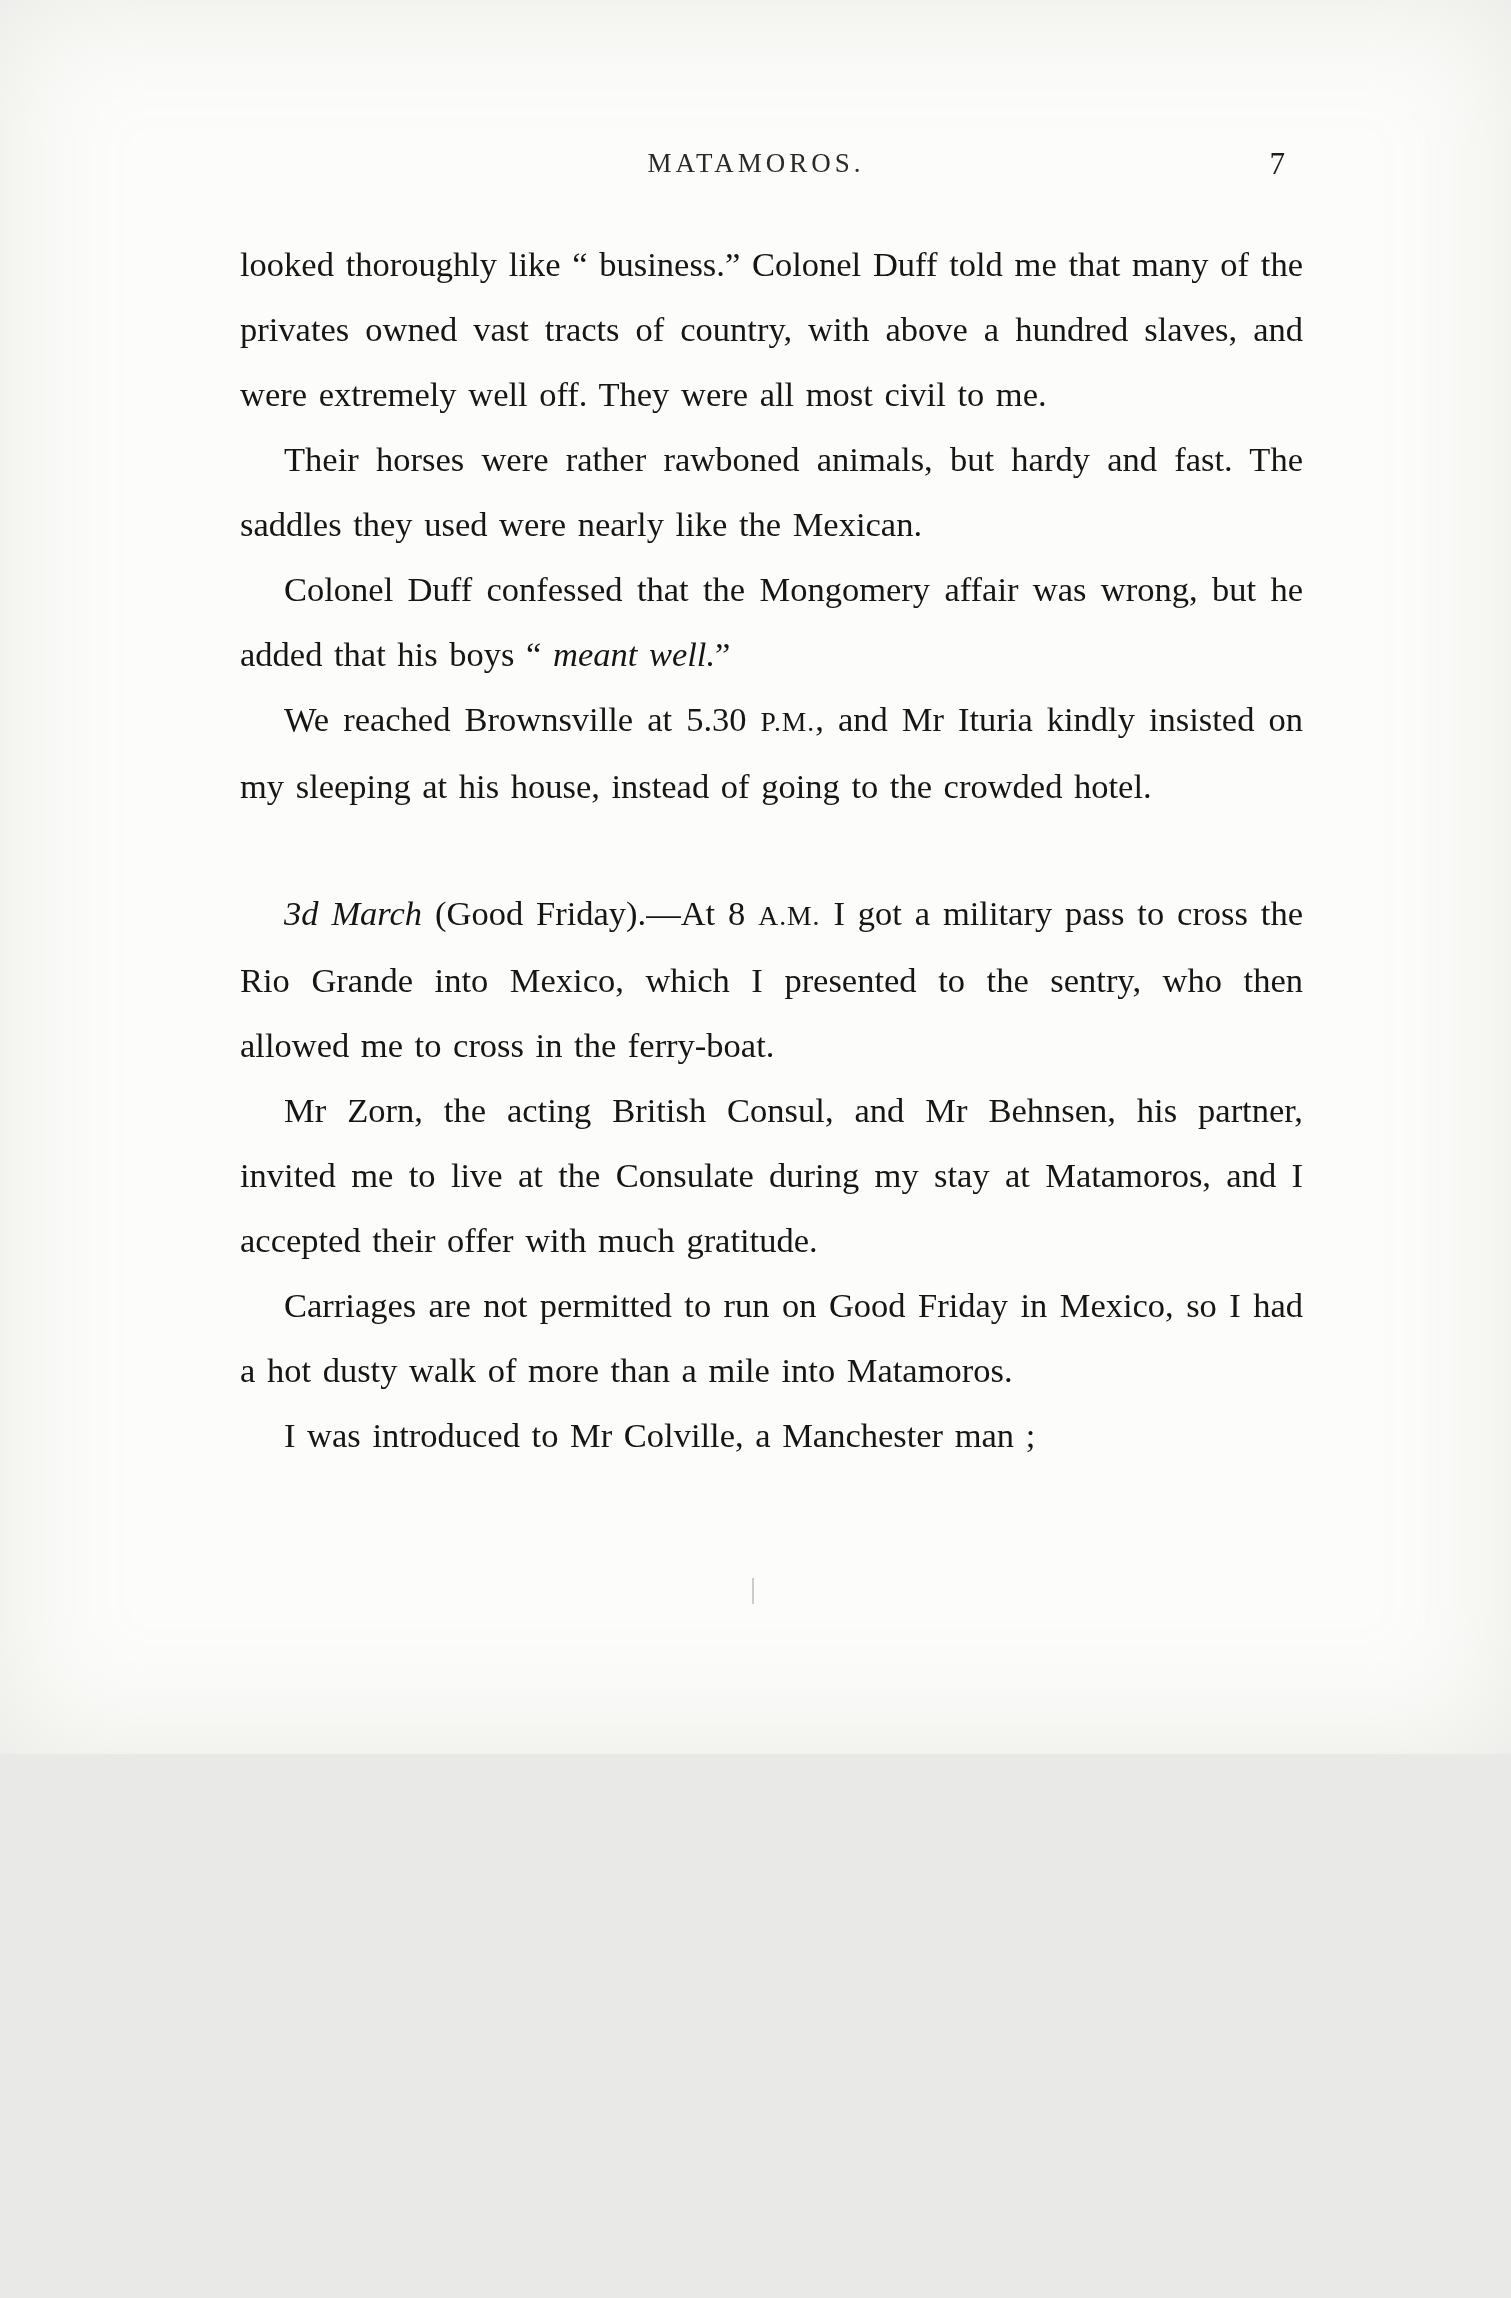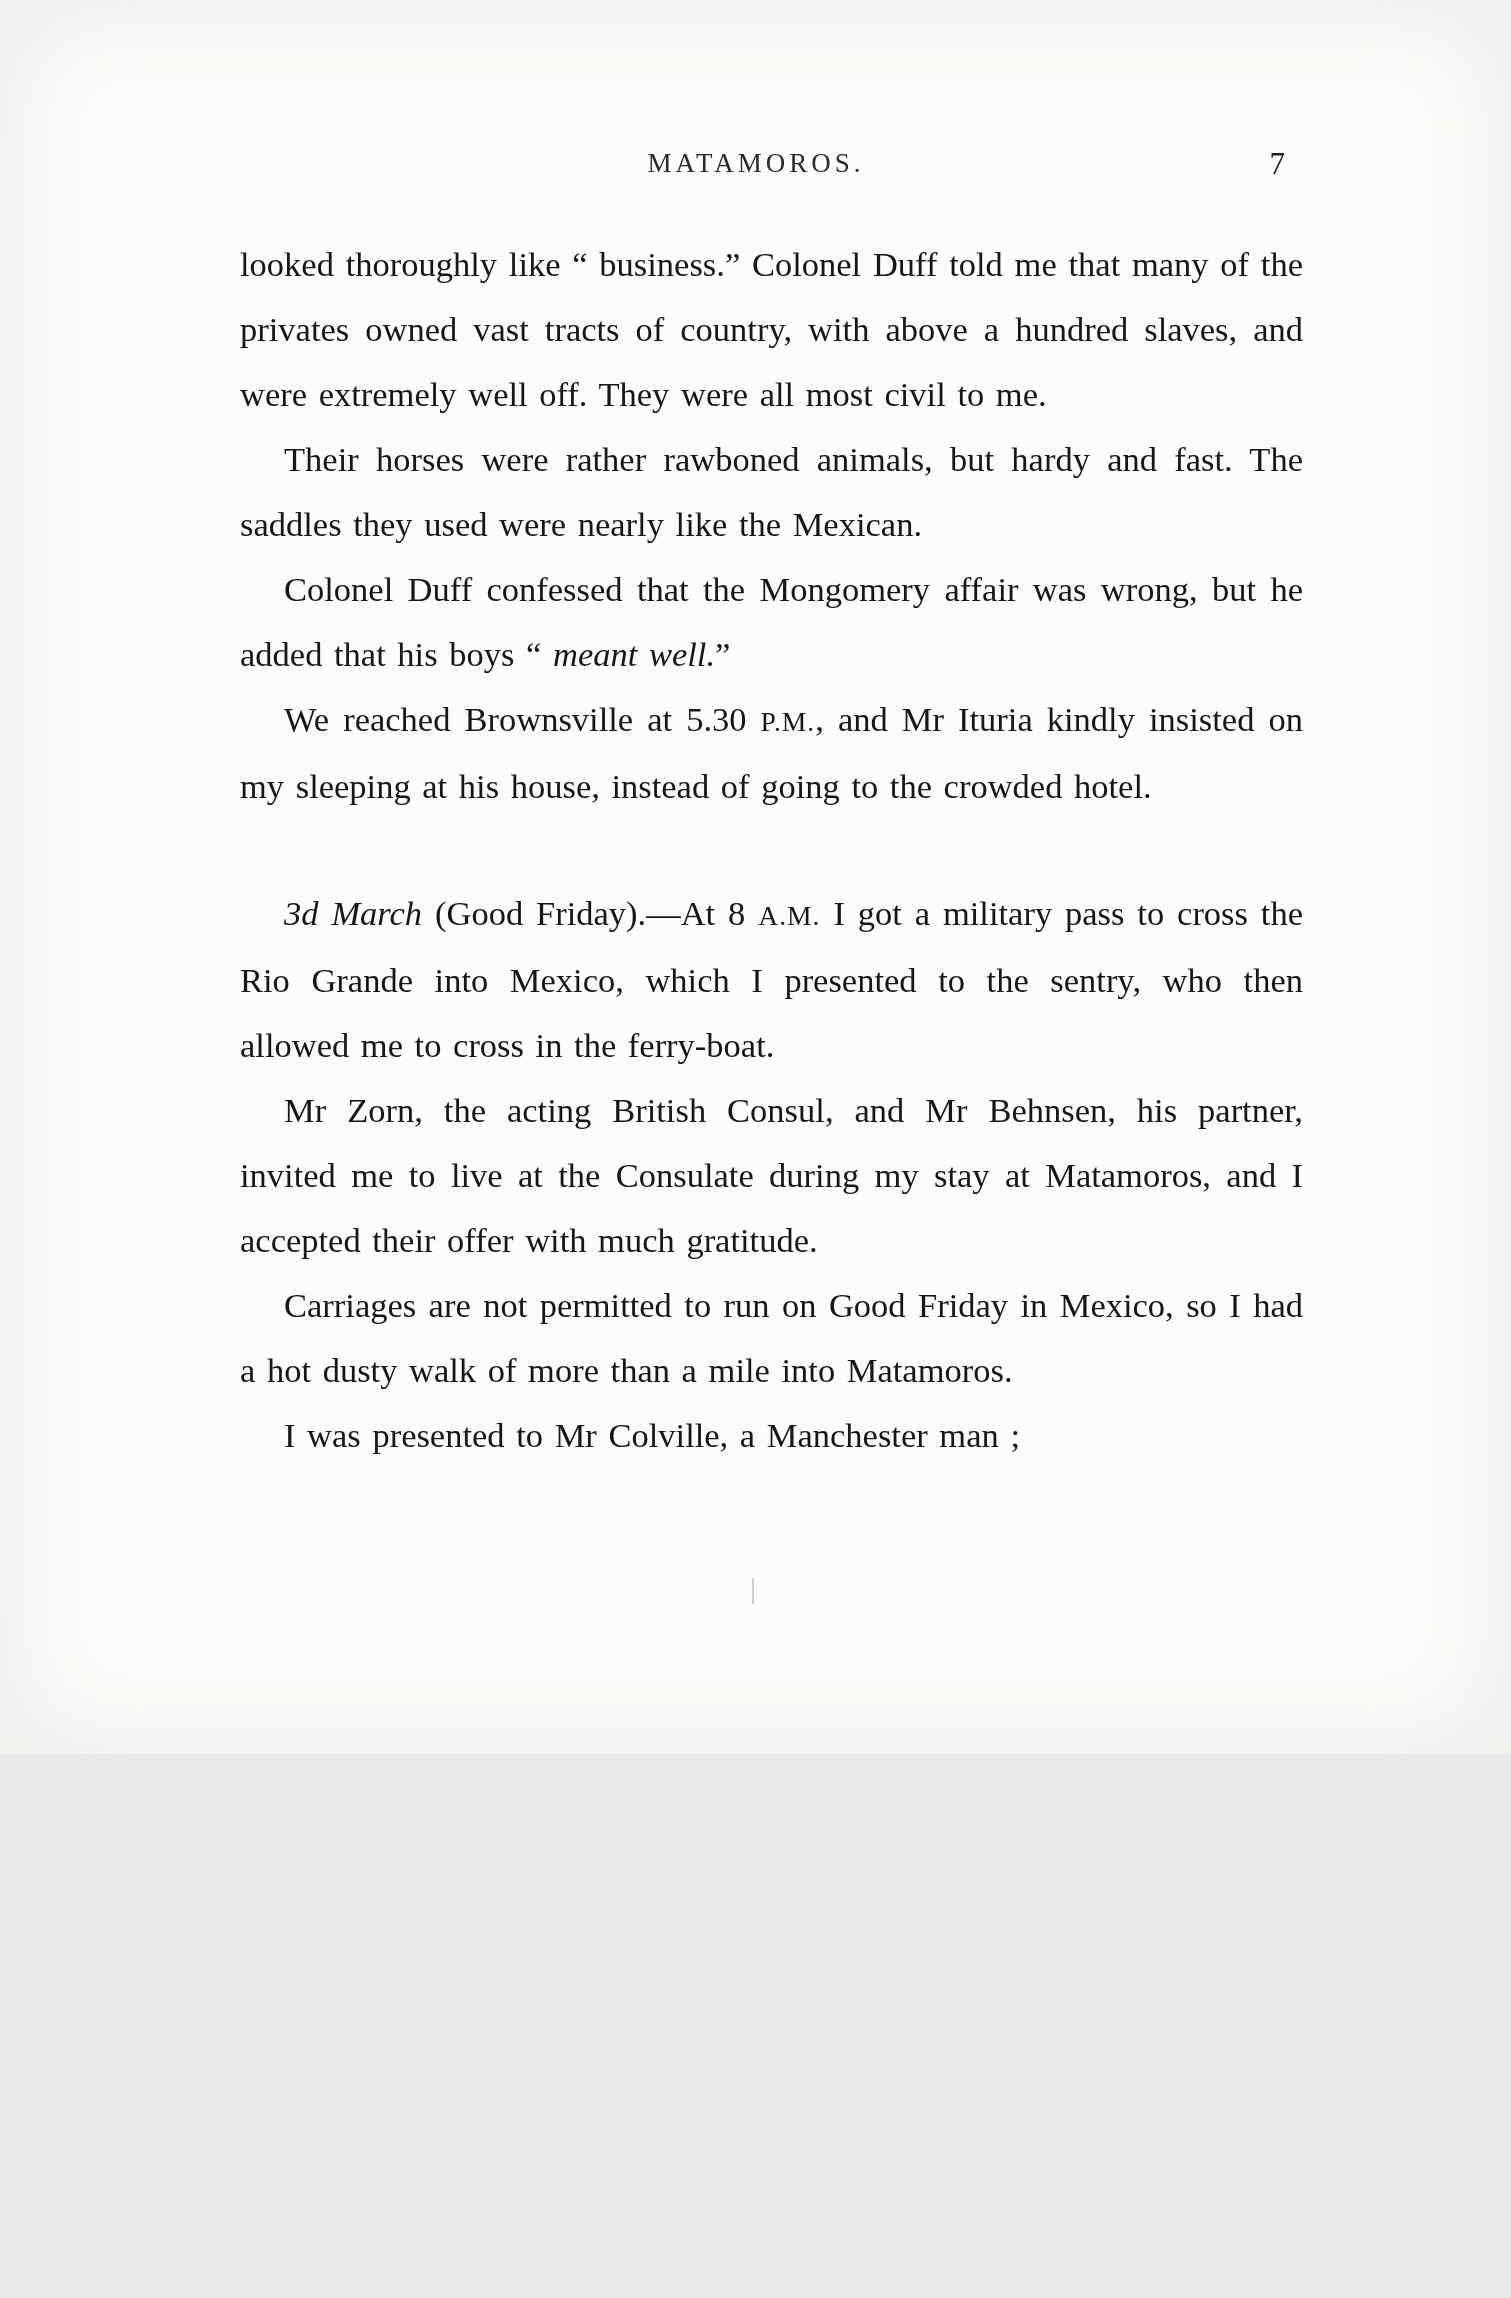--- a/index.html
+++ b/index.html
@@ -79,18 +79,18 @@
   </div>
 
   <div class="page-body">
       <p class="para"><span>looked thoroughly like “ business.”  Colonel Duff told me that many of the privates owned vast tracts of country, with above a hundred slaves, and were extremely well off.  They were all most civil to me.</span></p>
       <p class="para indent"><span>Their horses were rather rawboned animals, but hardy and fast.  The saddles they used were nearly like the Mexican.</span></p>
       <p class="para indent"><span>Colonel Duff confessed that the Mongomery affair was wrong, but he added that his boys “ </span><span class="italic">meant well.</span><span>”</span></p>
       <p class="para indent"><span>We reached Brownsville at 5.30 </span><span class="smallcaps">P.M.</span><span>, and Mr Ituria kindly insisted on my sleeping at his house, instead of going to the crowded hotel.</span></p>
       <p class="para indent section-break"><span class="italic">3d March</span><span> (Good Friday).—At 8 </span><span class="smallcaps">A.M.</span><span> I got a military pass to cross the Rio Grande into Mexico, which I presented to the sentry, who then allowed me to cross in the ferry-boat.</span></p>
       <p class="para indent"><span>Mr Zorn, the acting British Consul, and Mr Behnsen, his partner, invited me to live at the Consulate during my stay at Matamoros, and I accepted their offer with much gratitude.</span></p>
       <p class="para indent"><span>Carriages are not permitted to run on Good Friday in Mexico, so I had a hot dusty walk of more than a mile into Matamoros.</span></p>
-      <p class="para indent"><span>I was presented to Mr Colville, a Manchester man ;</span></p>
+      <p class="para indent"><span>I was introduced to Mr Colville, a Manchester man ;</span></p>
     </div>
 
   <div class="scan-artifact"></div>
 
 </div>
 
 </body></html>

